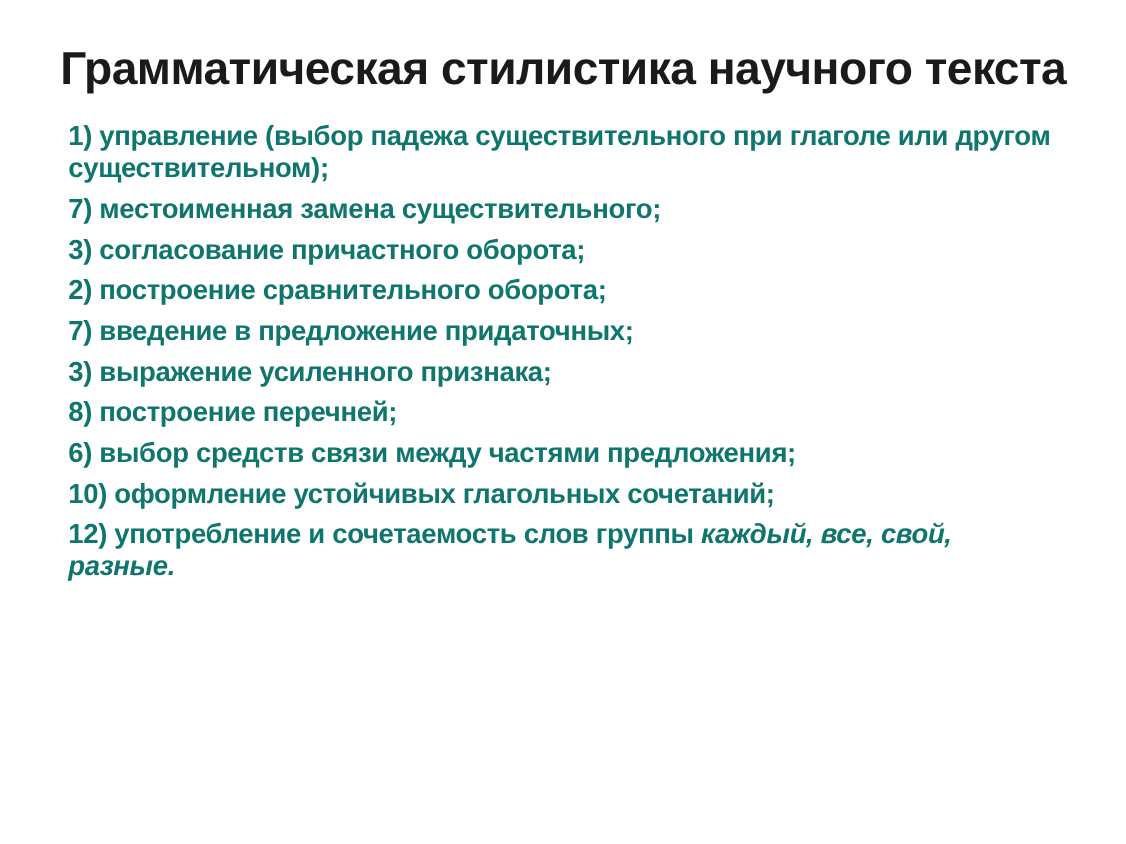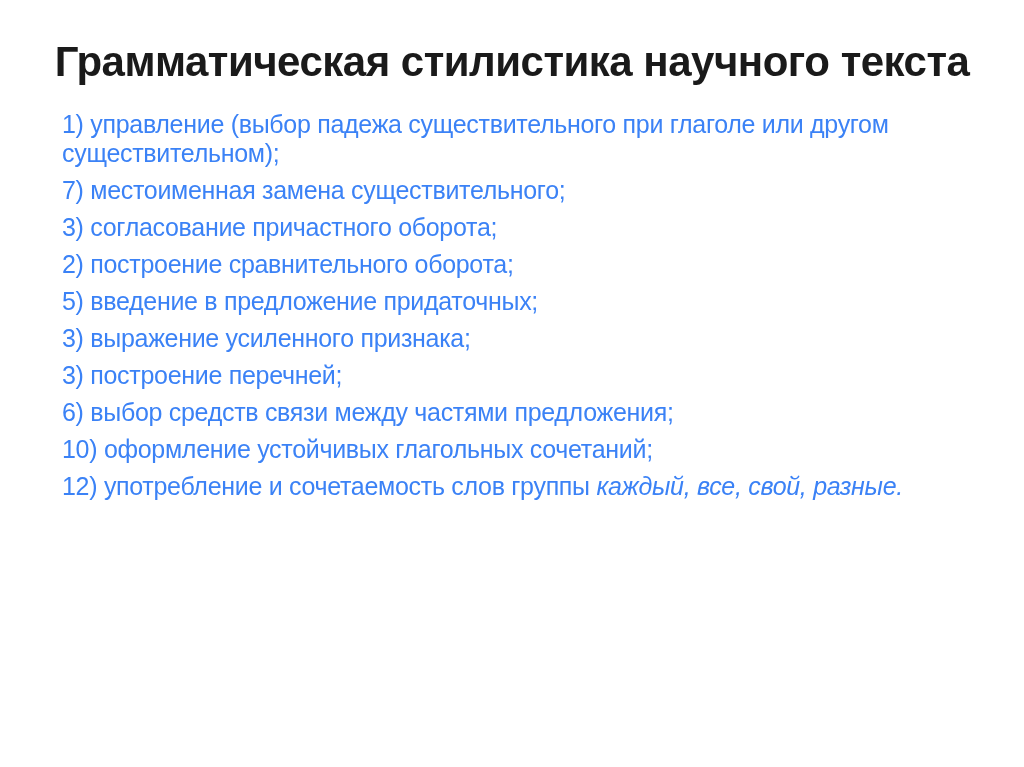--- a/index.html
+++ b/index.html
@@ -31,40 +31,40 @@
     color: #1a1a1a;
   }
   .slide-body {
     margin-top: 16px;
     padding-left: 62px;
     padding-right: 58px;
   }
   .list-item {
     margin: 0 0 8px 0;
     font-size: 25px;
-    font-weight: 400;
+    font-weight: 700;
     line-height: 29px;
     letter-spacing: -0.3px;
-    color: #3b82f6;
+    color: #0f766e;
   }
   .list-item .em {
     font-style: italic;
   }
 </style>
 </head>
 <body>
 
 <div class="slide">
   <h1 class="slide-title">Грамматическая стилистика научного текста</h1>
 
   <div class="slide-body">
     <p class="list-item"><span>1) управление (выбор падежа существительного при глаголе или другом существительном);</span></p>
     <p class="list-item"><span>7) местоименная замена существительного;</span></p>
     <p class="list-item"><span>3) согласование причастного оборота;</span></p>
     <p class="list-item"><span>2) построение сравнительного оборота;</span></p>
-    <p class="list-item"><span>5) введение в предложение придаточных;</span></p>
+    <p class="list-item"><span>7) введение в предложение придаточных;</span></p>
     <p class="list-item"><span>3) выражение усиленного признака;</span></p>
-    <p class="list-item"><span>3) построение перечней;</span></p>
+    <p class="list-item"><span>8) построение перечней;</span></p>
     <p class="list-item"><span>6) выбор средств связи между частями предложения;</span></p>
     <p class="list-item"><span>10) оформление устойчивых глагольных сочетаний;</span></p>
     <p class="list-item"><span>12) употребление и сочетаемость слов группы </span><span class="em">каждый, все, свой, разные.</span></p>
   </div>
 </div>
 
 </body></html>

